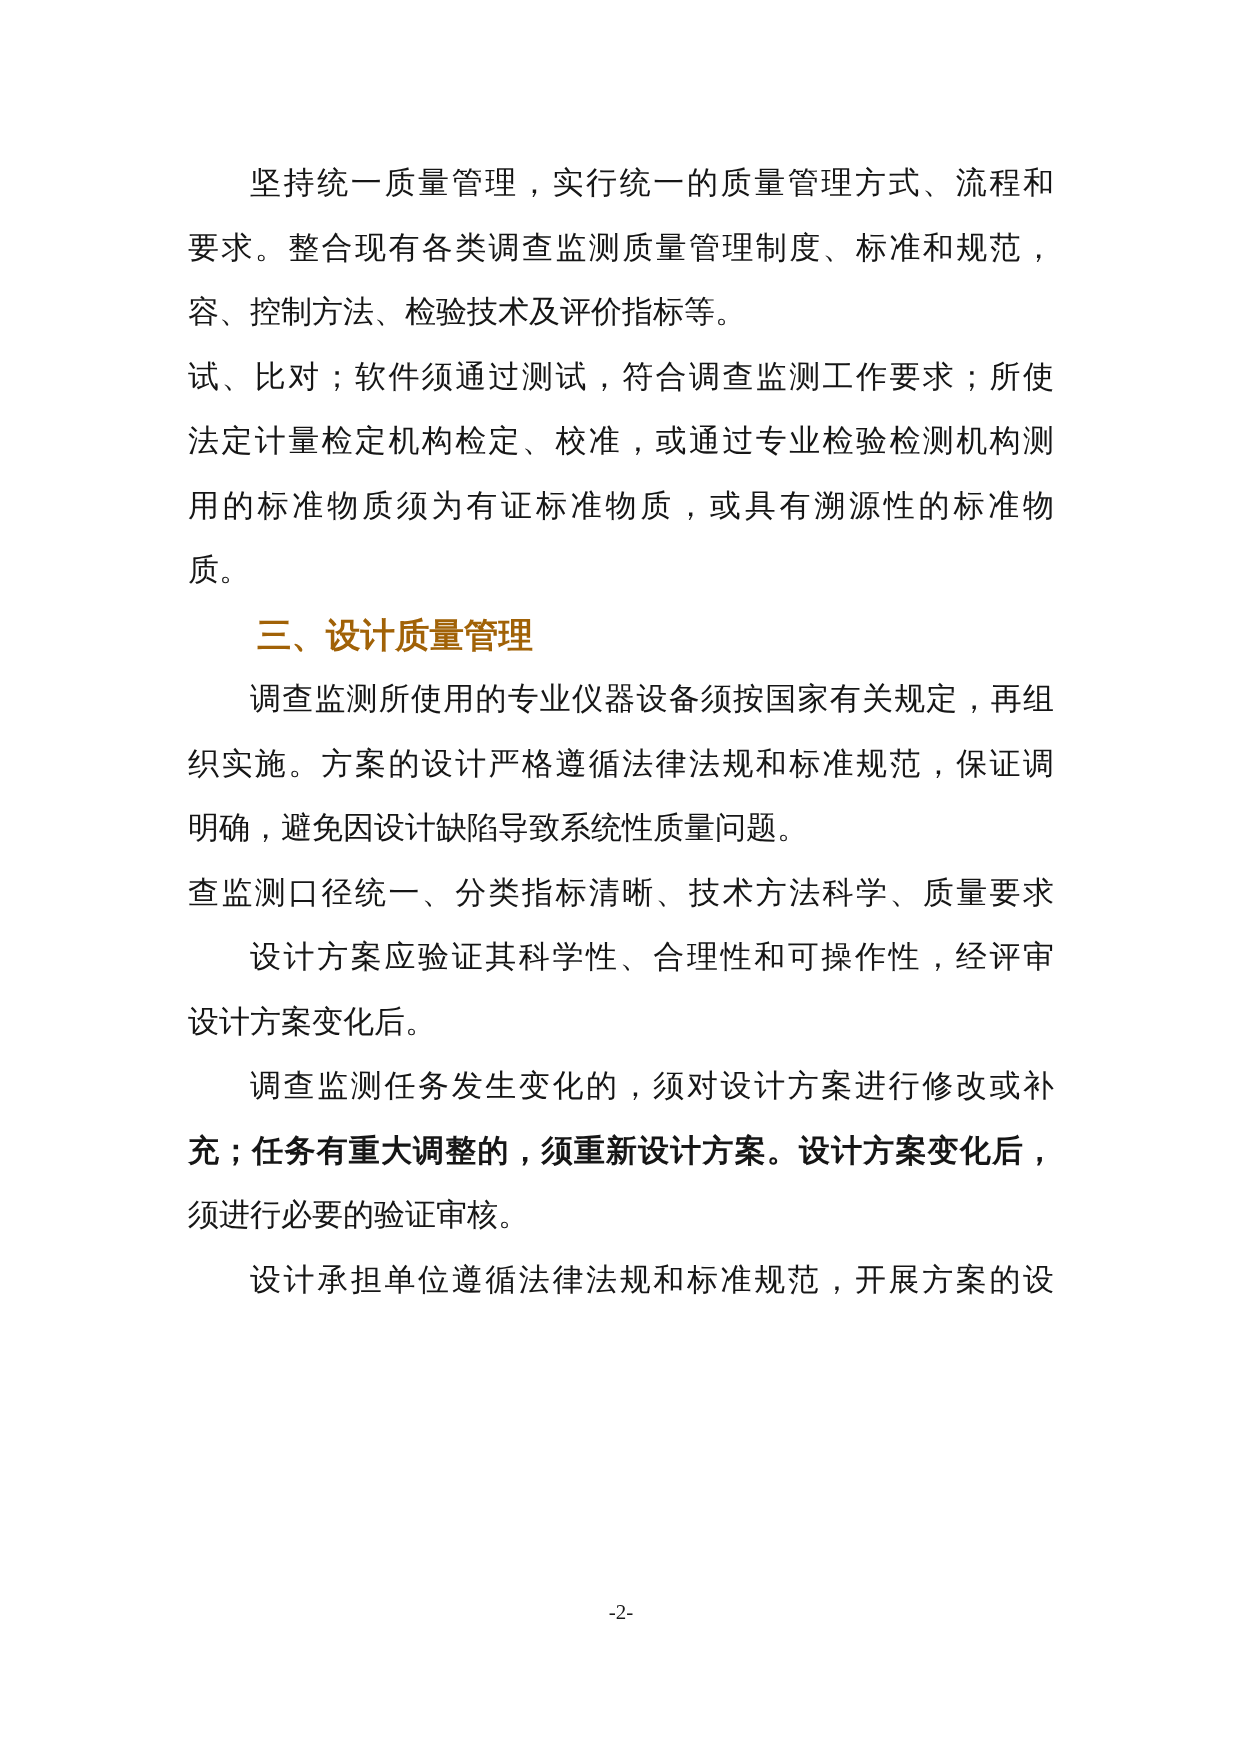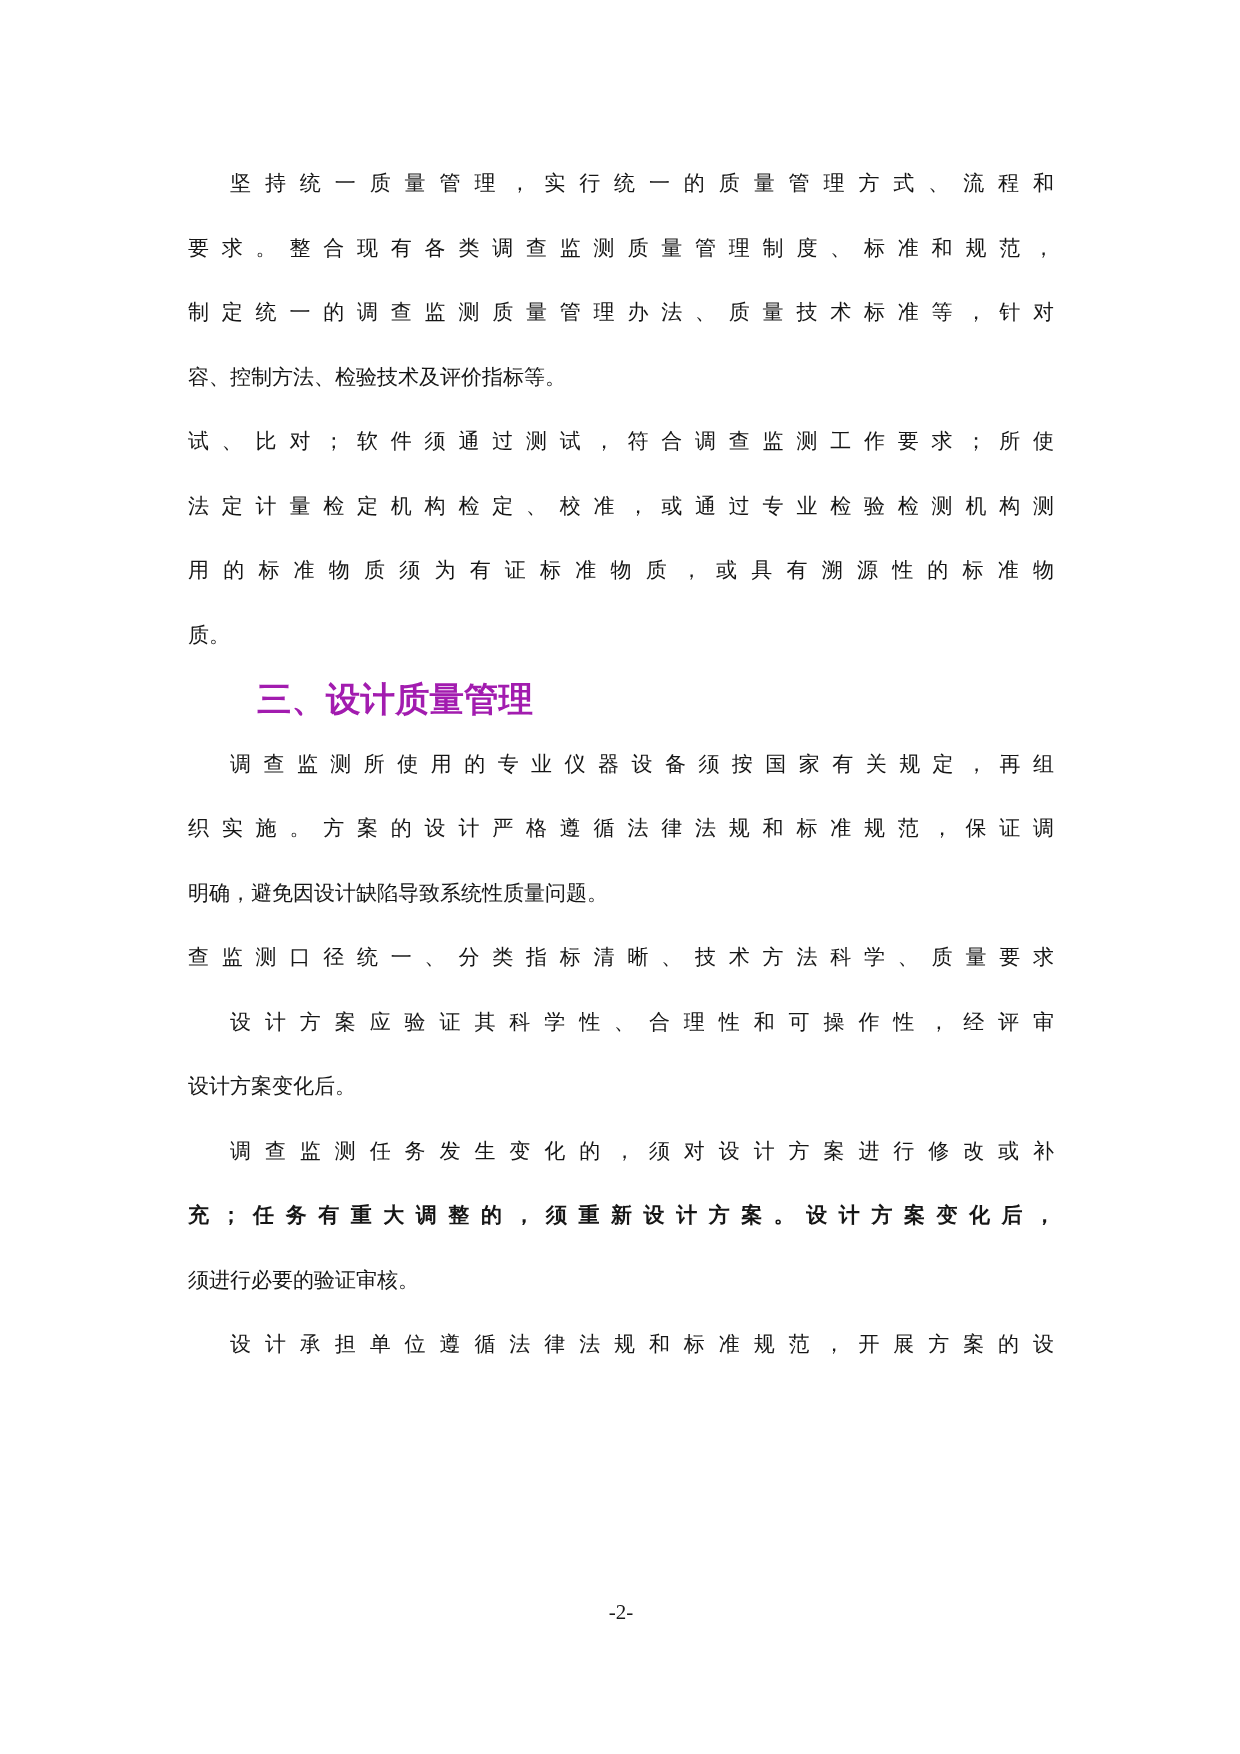--- a/index.html
+++ b/index.html
@@ -19,41 +19,41 @@
   }
   .text-block {
     position: absolute;
     left: 188px;
     top: 151px;
     width: 866px;
   }
   .line {
     height: 64.5px;
     line-height: 64.5px;
-    font-size: 21px;
+    font-size: 31px;
     text-align: left;
     white-space: normal;
     overflow: visible;
   }
   .line.justify {
     text-align: justify;
     text-align-last: justify;
   }
   .line.indent {
     text-indent: 2em;
   }
   .line.tight {
     letter-spacing: -1.1px;
     font-weight: bold;
   }
   .line.heading {
     font-family: "Liberation Sans", "DejaVu Sans", sans-serif;
     font-weight: 700;
     font-size: 34.5px;
-    color: #a21caf;
+    color: #a16207;
   }
   .footer {
     position: absolute;
     left: 188px;
     top: 1594px;
     width: 866px;
     height: 36px;
     line-height: 36px;
     text-align: center;
     font-size: 21px;
@@ -61,21 +61,20 @@
     font-family: "Liberation Serif", "DejaVu Serif", serif;
   }
 </style>
 </head>
 <body>
 
 <div class="page">
   <div class="text-block">
       <div class="line indent justify">坚持统一质量管理，实行统一的质量管理方式、流程和</div>
       <div class="line justify">要求。整合现有各类调查监测质量管理制度、标准和规范，</div>
-      <div class="line justify">制定统一的调查监测质量管理办法、质量技术标准等，针对</div>
       <div class="line">容、控制方法、检验技术及评价指标等。</div>
       <div class="line justify">试、比对；软件须通过测试，符合调查监测工作要求；所使</div>
       <div class="line justify">法定计量检定机构检定、校准，或通过专业检验检测机构测</div>
       <div class="line justify">用的标准物质须为有证标准物质，或具有溯源性的标准物</div>
       <div class="line">质。</div>
       <div class="line indent heading">三、设计质量管理</div>
       <div class="line indent justify">调查监测所使用的专业仪器设备须按国家有关规定，再组</div>
       <div class="line justify">织实施。方案的设计严格遵循法律法规和标准规范，保证调</div>
       <div class="line">明确，避免因设计缺陷导致系统性质量问题。</div>
       <div class="line justify">查监测口径统一、分类指标清晰、技术方法科学、质量要求</div>

